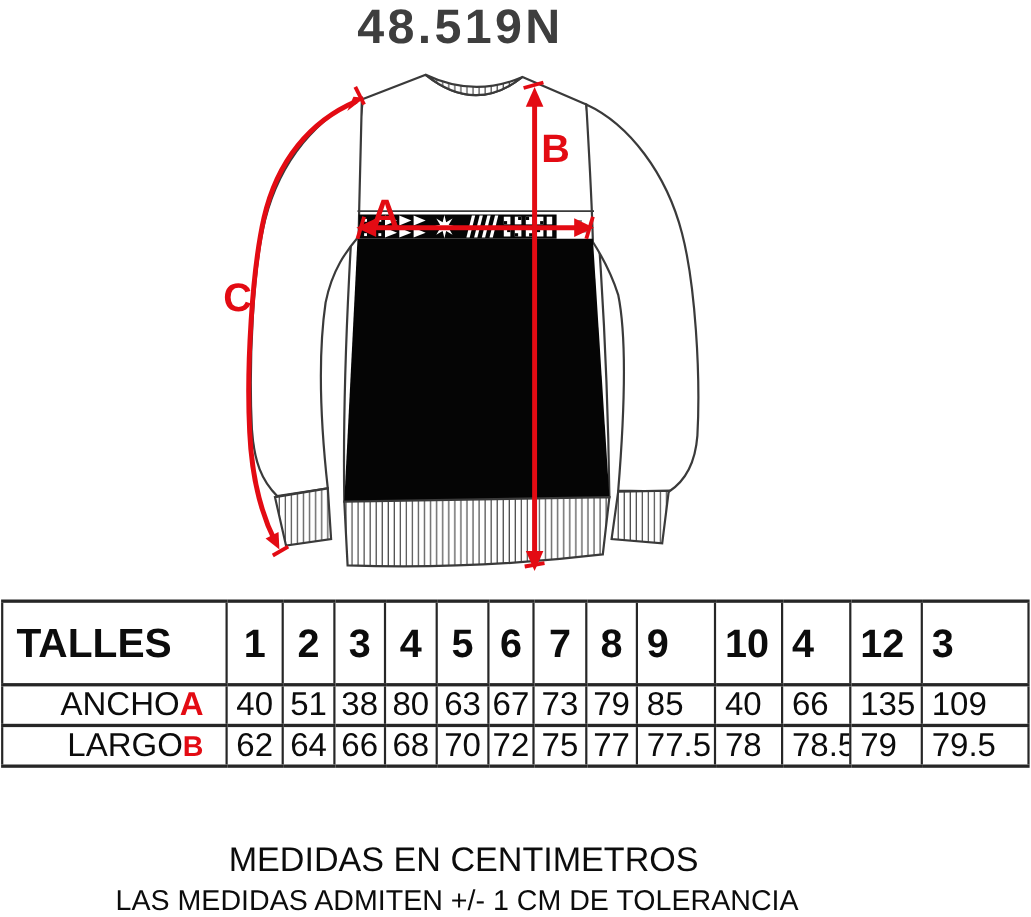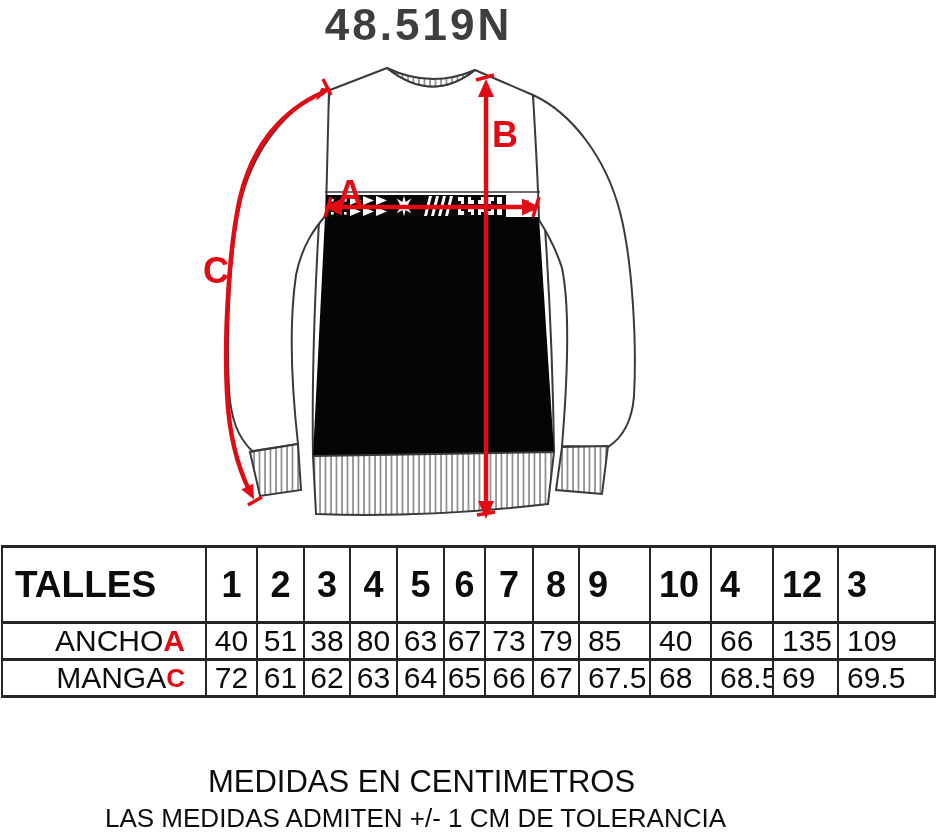--- a/index.html
+++ b/index.html
@@ -217,37 +217,37 @@
         <td>79</td>
         <td>85</td>
         <td>40</td>
         <td>66</td>
         <td>135</td>
         <td>109</td>
       </tr>
       <tr>
         <td>
           <div class="label-cell">
-            <span>MANGA</span>
-            <span class="row-letter">C</span>
+            <span>LARGO</span>
+            <span class="row-letter">B</span>
           </div>
         </td>
+        <td>62</td>
+        <td>64</td>
+        <td>66</td>
+        <td>68</td>
+        <td>70</td>
         <td>72</td>
-        <td>61</td>
-        <td>62</td>
-        <td>63</td>
-        <td>64</td>
-        <td>65</td>
-        <td>66</td>
-        <td>67</td>
-        <td>67.5</td>
-        <td>68</td>
-        <td>68.5</td>
-        <td>69</td>
-        <td>69.5</td>
+        <td>75</td>
+        <td>77</td>
+        <td>77.5</td>
+        <td>78</td>
+        <td>78.5</td>
+        <td>79</td>
+        <td>79.5</td>
       </tr>
     </tbody>
   </table>
 
   <div class="footer-units">MEDIDAS EN CENTIMETROS</div>
   <div class="footer-tolerance">LAS MEDIDAS ADMITEN +/- 1 CM DE TOLERANCIA</div>
 
 </div>
 
 </body></html>

